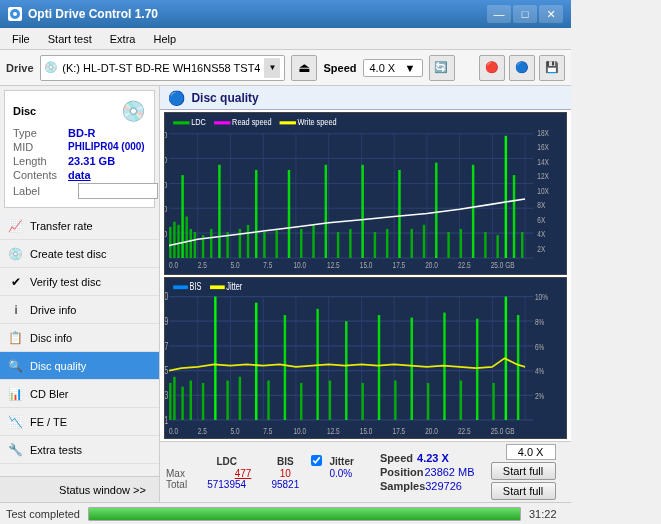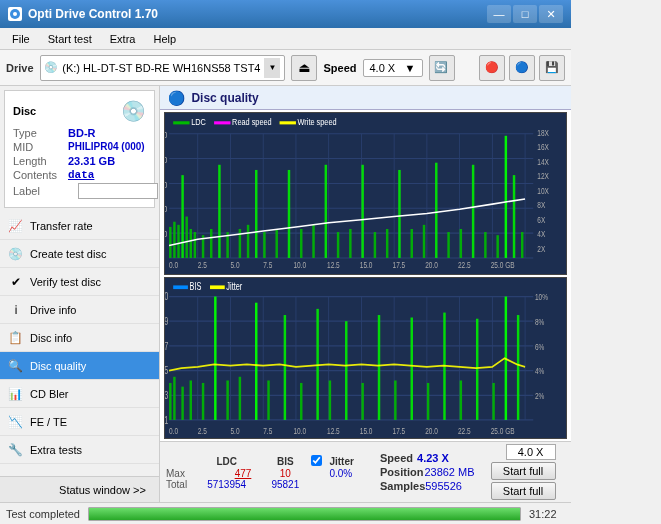--- a/index.html
+++ b/index.html
@@ -93,21 +93,21 @@
     .disc-info-header {
       display: flex;
       align-items: center;
       justify-content: space-between;
       margin-bottom: 4px;
     }
     .disc-fields { width: 100%; }
     .disc-row { display: flex; margin-bottom: 2px; }
     .disc-row-label { color: #666; width: 55px; min-width: 55px; }
     .disc-row-value { color: #0000cc; font-weight: bold; }
-    .disc-row-value.link { color: #0000cc; text-decoration: underline; cursor: pointer; font-family: Liberation Mono, monospace; }
+    .disc-row-value.link { color: #0000cc; text-decoration: underline; cursor: pointer; }
     .label-row { display: flex; align-items: center; gap: 10px; margin-top: 2px; }
     .label-input { border: 1px solid #aaa; height: 16px; width: 80px; font-size: 10px; padding: 0 2px; }
     .label-btn { width: 16px; height: 16px; background: #e8e8e8; border: 1px solid #aaa; cursor: pointer; display: flex; align-items: center; justify-content: center; font-size: 10px; }
 
     .sidebar-nav { flex: 1; overflow-y: auto; }
     .sidebar-item {
       height: 28px;
       display: flex;
       align-items: center;
       padding: 0 8px;
@@ -549,21 +549,21 @@
           <div style="display:flex; align-items:center; gap:4px;">
             <span style="color:#333; font-weight:bold;">Speed</span>
             <span style="color:#0000cc; font-weight:bold;">4.23 X</span>
           </div>
           <div style="display:flex; align-items:center; gap:1px;">
             <span style="color:#333; font-weight:bold;">Position</span>
             <span style="color:#0000cc;">23862 MB</span>
           </div>
           <div style="display:flex; align-items:flex-end; gap:0;">
             <span style="color:#333; font-weight:bold;">Samples</span>
-            <span style="color:#0000cc;">595526</span>
+            <span style="color:#0000cc;">329726</span>
           </div>
         </div>
 
         <div style="margin-left:8px; display:flex; flex-direction:column; gap:2px; align-items:flex-end;">
           <div class="speed-box">4.0 X</div>
           <div class="start-buttons">
             <button class="start-btn">Start full</button>
             <button class="start-btn">Start full</button>
           </div>
         </div>

